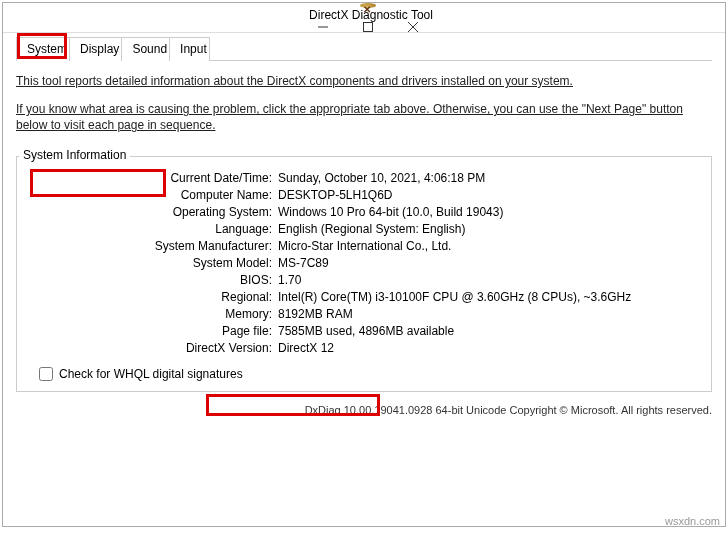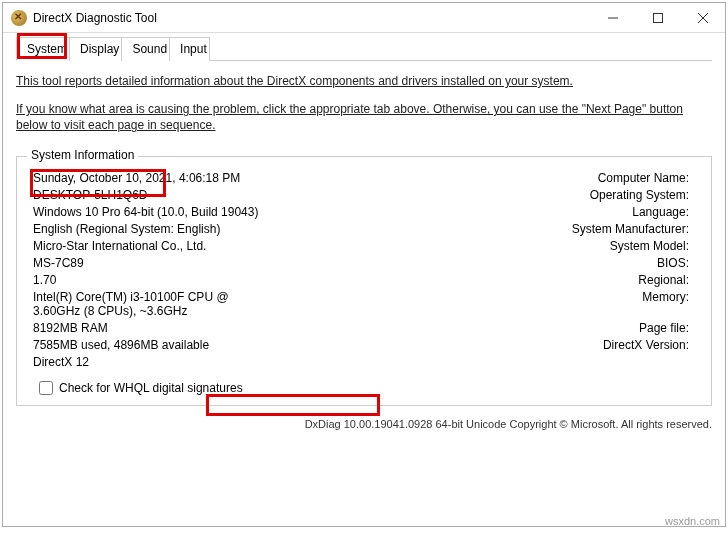--- a/index.html
+++ b/index.html
@@ -1,33 +1,33 @@
 <!DOCTYPE html>
 <html><head>
 <meta charset="utf-8">
 <style>
 * { box-sizing: border-box; margin: 0; padding: 0; font-family: "Segoe UI", Tahoma, sans-serif; }
 body { background: #fff; width: 728px; height: 533px; overflow: hidden; position: relative; }
 .window { width: 724px; height: 525px; border: 1px solid #aaa; margin: 2px; background: #fff; display: flex; flex-direction: column; }
-.titlebar { height: 30px; display: flex; align-items: center; padding-left: 8px; border-bottom: 1px solid #ddd; }
+.titlebar { height: 30px; display: flex; align-items: center; padding-left: 8px; border-bottom: 1px solid #ddd; flex-direction: column; }
 .title-icon { width: 16px; height: 16px; background: radial-gradient(circle at 6px 6px, #e0c060, #a07020); border-radius: 50%; position: relative; }
 .title-icon:before { content: "✕"; position: absolute; color:#603010; font-size:10px; left:3px; top:1px; font-weight:bold; }
 .title-text { font-size: 12px; margin-left: 6px; flex: 1; }
 .winbtns { display: flex; height: 100%; }
 .winbtn { width: 45px; display: flex; align-items: center; justify-content: center; font-size: 14px; color:#444; font-family: "Segoe UI Symbol"; }
 .winbtn svg { stroke:#333; }
 .content { flex: 1; padding: 0 13px 13px 13px; display:flex; flex-direction:column; }
 .tabs { display: flex; margin-top: 3px; }
 .tab { font-size: 12px; padding: 4px 2px 4px 10px; border: 1px solid #ccc; border-bottom: none; background:#fff; position:relative; top:1px; }
 .tab.active { border-bottom: 1px solid #fff; }
 .tab:not(:first-child){ margin-left:-1px; }
 .tabline { border-top:1px solid #ccc; }
 .para { font-size: 12px; color:#222; margin-top:12px; line-height:1.35;text-decoration:underline; }
 .group { border:1px solid #ccc; margin-top:22px; position:relative; padding:14px 16px 10px 16px; }
-.group-title { position:absolute; top:-9px; left:10px; background:#fff; padding:0 4px; font-size:12px; }
+.group-title { position:absolute; top:-9px; left:2px; background:#fff; padding:0 4px; font-size:12px; }
 .info-grid { display:grid; grid-template-columns: 245px 1fr; row-gap:3px; font-size:12px; }
 .info-label { text-align:right; padding-right:6px; }
 .info-val { text-align:left; }
 .whql-row { display:flex; align-items:center; gap:6px; margin-top:12px; margin-left:6px; font-size:12px; }
 .whql-row input { width:14px; height:14px; }
 .footer-text { font-size:11px; text-align:right; margin-top:12px; color:#333; }
 .btnrow { display:flex; gap:6px; margin-top:14px; }
 .btn { border:1px solid #aaa; background:linear-gradient(#f5f5f5,#e5e5e5); font-size:12px; height:24px; display:flex; align-items:center; justify-content:center; }
 .btn.help { width:140px; }
 .btnrow .spacer { flex:1; }
@@ -73,20 +73,21 @@
       <div class="tab">Input</div>
     </div>
     <div class="tabline"></div>
 
     <p class="para">This tool reports detailed information about the DirectX components and drivers installed on your system.</p>
     <p class="para">If you know what area is causing the problem, click the appropriate tab above.  Otherwise, you can use the "Next Page" button below to visit each page in sequence.</p>
 
     <div class="group">
       <div class="group-title">System Information</div>
       <div class="info-grid">
+        <div class="info-label">Current Date/Time:</div>
           <div class="info-val">Sunday, October 10, 2021, 4:06:18 PM</div>
         <div class="info-label">Computer Name:</div>
           <div class="info-val">DESKTOP-5LH1Q6D</div>
         <div class="info-label">Operating System:</div>
           <div class="info-val">Windows 10 Pro 64-bit (10.0, Build 19043)</div>
         <div class="info-label">Language:</div>
           <div class="info-val">English (Regional System: English)</div>
         <div class="info-label">System Manufacturer:</div>
           <div class="info-val">Micro-Star International Co., Ltd.</div>
         <div class="info-label">System Model:</div>

